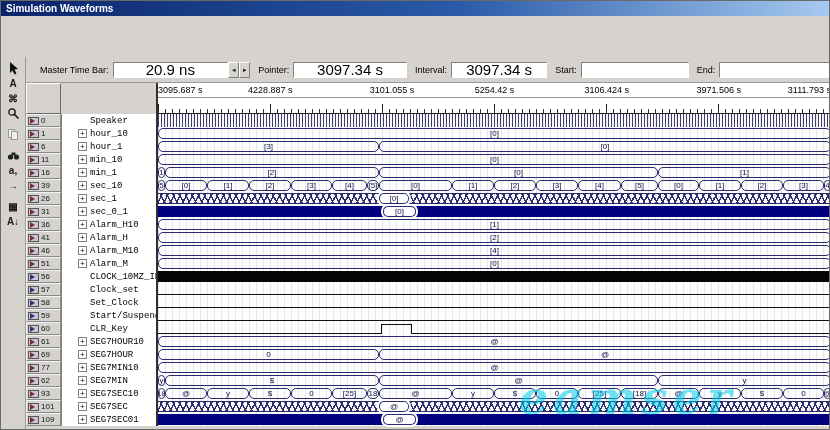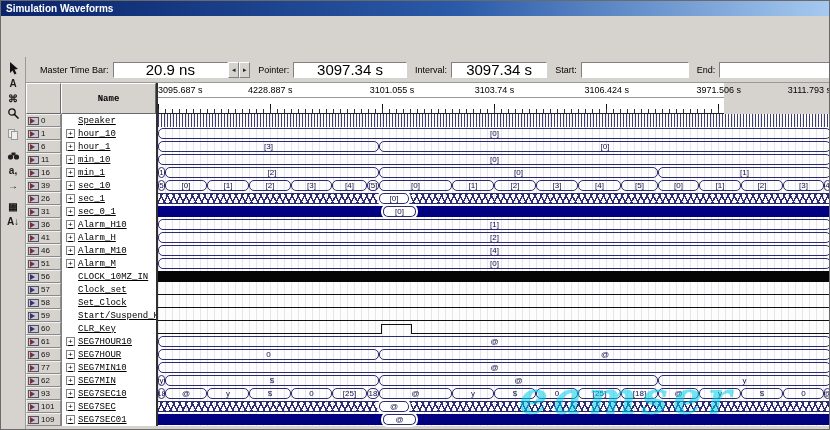--- a/index.html
+++ b/index.html
@@ -30,43 +30,43 @@
   .tool.dis{color:#9a9a9a;}
   .tool.gap{margin-top:6px;}
   
   .gutter-head{position:absolute;left:25px;top:82px;width:35px;height:31px;background:#d6d3ce;
     border:1px solid;border-color:#fff #6a6a6a #6a6a6a #fff;box-sizing:border-box;}
   .name-head{position:absolute;left:60px;top:82px;width:95px;height:31px;background:#d6d3ce;
     border:1px solid;border-color:#fff #6a6a6a #6a6a6a #fff;box-sizing:border-box;
     display:flex;align-items:center;justify-content:center;
     font-family:"Liberation Mono",monospace;font-size:9px;font-weight:bold;}
   .splitter{position:absolute;left:155px;top:82px;width:2px;height:343px;background:#303030;}
-  .wave-head{position:absolute;left:157px;top:82px;width:566px;height:31px;background:#fff;box-sizing:border-box;}
+  .wave-head{position:absolute;left:157px;top:82px;width:673px;height:31px;background:#fff;box-sizing:border-box;}
   .time-labels{position:relative;height:14px;}
   .tlabel{position:absolute;top:2px;font-size:9px;color:#000;white-space:nowrap;}
   .ruler{height:17px;border-top:1px solid #999;border-bottom:1px solid #222;box-sizing:border-box;
     background-image:
       repeating-linear-gradient(90deg,#333 0 1px,transparent 1px 7px),
       repeating-linear-gradient(90deg,#111 0 1px,transparent 1px 112px);
     background-size:100% 4px,100% 9px;
     background-position:bottom left,bottom left;
     background-repeat:no-repeat,no-repeat;}
   
   .gutter-col{position:absolute;left:25px;top:113px;width:35px;height:312px;background:#d6d3ce;}
   .gcell{height:13px;box-sizing:border-box;border:1px solid;border-color:#f2f2f2 #8a8a8a #8a8a8a #f2f2f2;
     display:flex;align-items:center;padding-left:1px;font-size:8px;color:#111;}
   .pin-icon{width:11px;height:8px;background:#c9c6d8;border:1px solid #555;box-sizing:border-box;
     position:relative;margin-right:2px;flex:none;}
   .pin-icon::after{content:'';position:absolute;left:1px;top:0px;width:0;height:0;
     border:3px solid transparent;border-left:5px solid #7a3030;}
   .pin-icon.in::after{border-left-color:#35356a;}
   .pnum{white-space:nowrap;}
   .name-col{position:absolute;left:60px;top:113px;width:95px;height:312px;background:#fff;border-left:1px solid #808080;box-sizing:border-box;}
-  .ncell{height:13px;display:flex;align-items:center;padding-left:4px;
-    font-family:"Liberation Mono",monospace;font-size:9px;color:#000;white-space:nowrap;overflow:hidden;text-decoration:underline;}
+  .ncell{height:13px;display:flex;align-items:center;padding-left:16px;
+    font-family:"Liberation Mono",monospace;font-size:9px;color:#000;white-space:nowrap;overflow:hidden;}
   .expand{width:9px;height:9px;flex:none;border:1px solid #808080;background:#fff;box-sizing:border-box;
     font-size:8px;line-height:7px;text-align:center;color:#000;margin-right:3px;}
   .expand.ghost{visibility:hidden;}
   
   .wave-col{position:absolute;left:157px;top:113px;width:673px;height:312px;background:#fdfdfd;
     background-image:repeating-linear-gradient(90deg,rgba(70,70,110,0.13) 0 1px,transparent 1px 7px);}
   .row{position:relative;height:13px;}
   .seg{position:absolute;top:1px;bottom:1px;border:1px solid #2a2a6e;border-radius:5px;box-sizing:border-box;
     display:flex;align-items:center;justify-content:center;overflow:hidden;z-index:1;}
   .seg span{font-size:8px;line-height:8px;color:#101048;white-space:nowrap;}
@@ -152,31 +152,28 @@
           <rect x="4.5" y="3.5" width="4" height="3" fill="#222"></rect>
         </svg>
       </div>
       <div class="tool">a,</div>
       <div class="tool">→</div>
       <div class="tool gap">▦</div>
       <div class="tool">A↓</div>
     </div>
 
   <div class="gutter-head"></div>
-  <div class="name-head">
-    <span>Name</span>
-  </div>
   <div class="splitter"></div>
 
   <div class="wave-head">
     <div class="time-labels" id="time-labels">
         <span class="tlabel" style="left: 0px; transform: translateX(0px);">3095.687 s</span>
         <span class="tlabel" style="left: 112.167px; transform: translateX(-50%);">4228.887 s</span>
         <span class="tlabel" style="left: 234px; transform: translateX(-50%);">3101.055 s</span>
-        <span class="tlabel" style="left: 336.5px; transform: translateX(-50%);">3103.74 s</span>
+        <span class="tlabel" style="left: 336.5px; transform: translateX(-50%);">5254.42 s</span>
         <span class="tlabel" style="left: 448.667px; transform: translateX(-50%);">3106.424 s</span>
         <span class="tlabel" style="left: 560.833px; transform: translateX(-50%);">3971.506 s</span>
         <span class="tlabel" style="left: 673px; transform: translateX(-100%);">3111.793 s</span>
       </div>
     <div class="ruler"></div>
   </div>
 
   <div class="gutter-col" id="gutter-col">
       <div class="gcell">
         <span class="pin-icon"></span>

